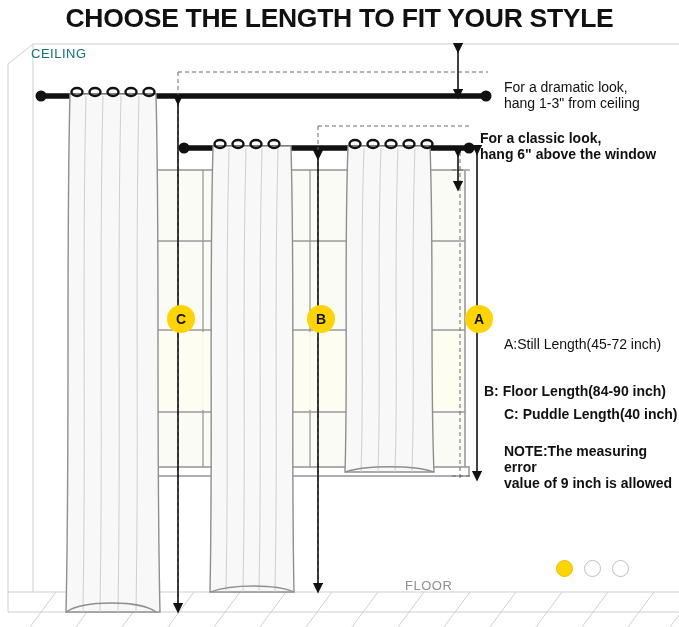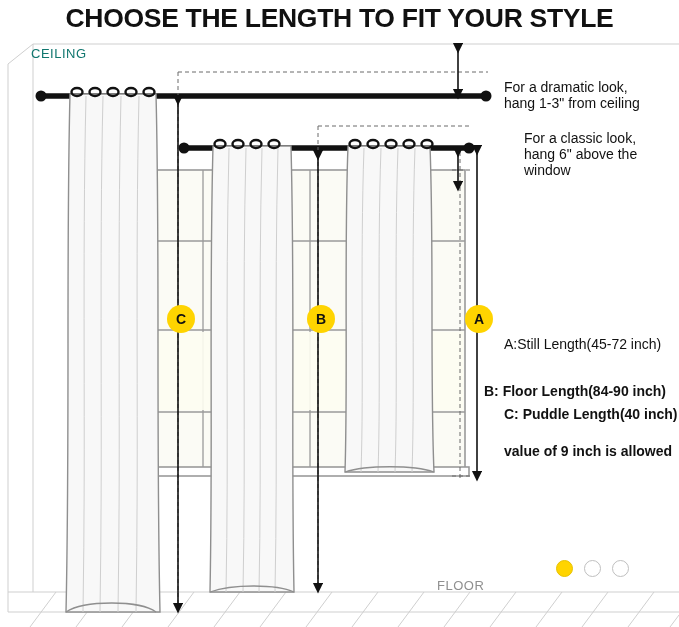--- a/index.html
+++ b/index.html
@@ -25,32 +25,32 @@
     white-space:nowrap;
   }
 
   
   .lbl-ceiling{
     position:absolute;left:31px;top:46px;
     font-size:13px;color:#0f766e;letter-spacing:0.5px;
   }
   .lbl-floor{
     position:absolute;left:405px;top:578px;
-    font-size:13px;color:#8f8f8f;letter-spacing:0.5px;margin-left:32px;
+    font-size:13px;color:#8f8f8f;letter-spacing:0.5px;
   }
 
   
   .note{
     position:absolute;
     font-size:14px;
     line-height:16px;
     color:#111;
   }
   .n1{left:504px;top:79px;}
-  .n2{left:524px;top:130px;}
+  .n2{left:480px;top:130px;font-weight:bold;}
   .n3{left:504px;top:336px;font-weight:normal;}
   .n4{left:484px;top:383px;font-weight:bold;text-align:center;}
   .n5{left:504px;top:406px;font-weight:bold;}
   .n6{left:504px;top:443px;font-weight:bold;}
 
   
   .badge{
     position:absolute;
     width:28px;height:28px;border-radius:50%;
     background:#ffd400;
@@ -249,20 +249,21 @@
   <div class="note n2">
     <div>For a classic look,</div>
     <div>hang 6" above the window</div>
   </div>
 
   <div class="note n3">A:Still Length(45-72 inch)</div>
   <div class="note n4">B: Floor Length(84-90 inch)</div>
   <div class="note n5">C: Puddle Length(40 inch)</div>
 
   <div class="note n6">
+    <div>NOTE:The measuring error</div>
     <div>value of 9 inch is allowed</div>
   </div>
 
   <div class="badge badge-c">C</div>
   <div class="badge badge-b">B</div>
   <div class="badge badge-a">A</div>
 
   <div class="dots">
     <div class="dot active"></div>
     <div class="dot"></div>

